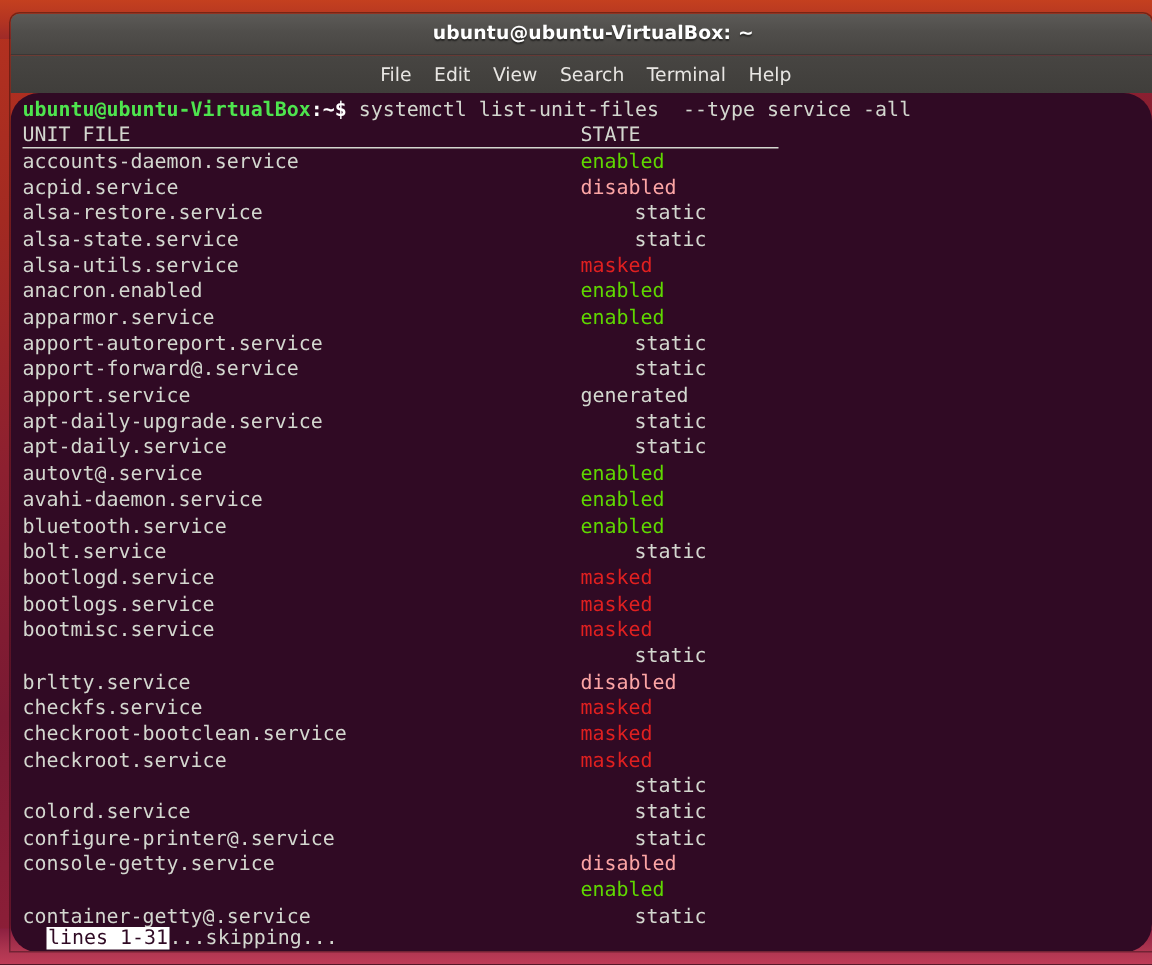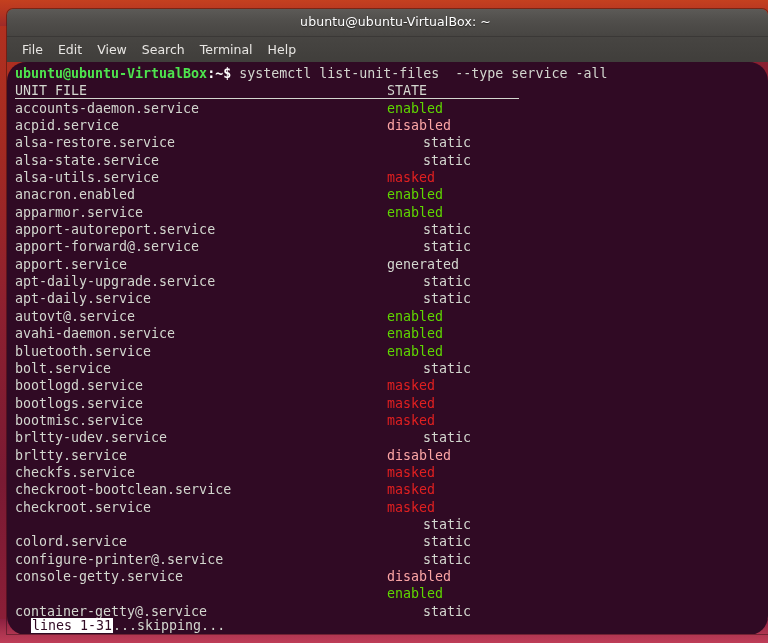--- a/index.html
+++ b/index.html
@@ -56,35 +56,36 @@
     border-radius: 6px 6px 0 0;
     border-bottom: 1px solid #3a3836;
   }
   #titlebar-title {
     position: absolute;
     left: 16px; right: 0;
     top: 5px;
     text-align: center;
     color: #ffffff;
     font-size: 12.5px;
-    font-weight: normal;
+    font-weight: bold;
     font-family: "DejaVu Sans", "Liberation Sans", sans-serif;
     letter-spacing: 0.1px;
     text-shadow: 0 1px 1px rgba(0,0,0,0.5);
   }
 
   
   #menubar {
     position: relative;
     height: 25px;
     background: linear-gradient(180deg, #474542 0%, #403e3b 100%);
     display: flex;
     align-items: center;
     padding-left: 9px;
     box-sizing: border-box;
+    justify-content: center;
   }
   .menu-item {
     color: #e8e6e3;
     font-size: 12.5px;
     font-family: "DejaVu Sans", "Liberation Sans", sans-serif;
     padding: 2px 6px 3px 6px;
     margin-right: 3px;
     cursor: default;
     white-space: nowrap;
   }
@@ -220,21 +221,21 @@
           <div class="term-line unit-row"><span class="unit-name">apport.service</span><span class="unit-state st-generated">generated</span></div>
           <div class="term-line unit-row"><span class="unit-name">apt-daily-upgrade.service</span><span class="unit-state st-static">static</span></div>
           <div class="term-line unit-row"><span class="unit-name">apt-daily.service</span><span class="unit-state st-static">static</span></div>
           <div class="term-line unit-row"><span class="unit-name">autovt@.service</span><span class="unit-state st-enabled">enabled</span></div>
           <div class="term-line unit-row"><span class="unit-name">avahi-daemon.service</span><span class="unit-state st-enabled">enabled</span></div>
           <div class="term-line unit-row"><span class="unit-name">bluetooth.service</span><span class="unit-state st-enabled">enabled</span></div>
           <div class="term-line unit-row"><span class="unit-name">bolt.service</span><span class="unit-state st-static">static</span></div>
           <div class="term-line unit-row"><span class="unit-name">bootlogd.service</span><span class="unit-state st-masked">masked</span></div>
           <div class="term-line unit-row"><span class="unit-name">bootlogs.service</span><span class="unit-state st-masked">masked</span></div>
           <div class="term-line unit-row"><span class="unit-name">bootmisc.service</span><span class="unit-state st-masked">masked</span></div>
-          <div class="term-line unit-row"><span class="unit-name">brltty-udev.service</span><span class="unit-state st-static">static</span></div>
+          <div class="term-line unit-row"><span class="unit-state st-static">static</span></div>
           <div class="term-line unit-row"><span class="unit-name">brltty.service</span><span class="unit-state st-disabled">disabled</span></div>
           <div class="term-line unit-row"><span class="unit-name">checkfs.service</span><span class="unit-state st-masked">masked</span></div>
           <div class="term-line unit-row"><span class="unit-name">checkroot-bootclean.service</span><span class="unit-state st-masked">masked</span></div>
           <div class="term-line unit-row"><span class="unit-name">checkroot.service</span><span class="unit-state st-masked">masked</span></div>
           <div class="term-line unit-row"><span class="unit-state st-static">static</span></div>
           <div class="term-line unit-row"><span class="unit-name">colord.service</span><span class="unit-state st-static">static</span></div>
           <div class="term-line unit-row"><span class="unit-name">configure-printer@.service</span><span class="unit-state st-static">static</span></div>
           <div class="term-line unit-row"><span class="unit-name">console-getty.service</span><span class="unit-state st-disabled">disabled</span></div>
           <div class="term-line unit-row"><span class="unit-state st-enabled">enabled</span></div>
           <div class="term-line unit-row"><span class="unit-name">container-getty@.service</span><span class="unit-state st-static">static</span></div>

